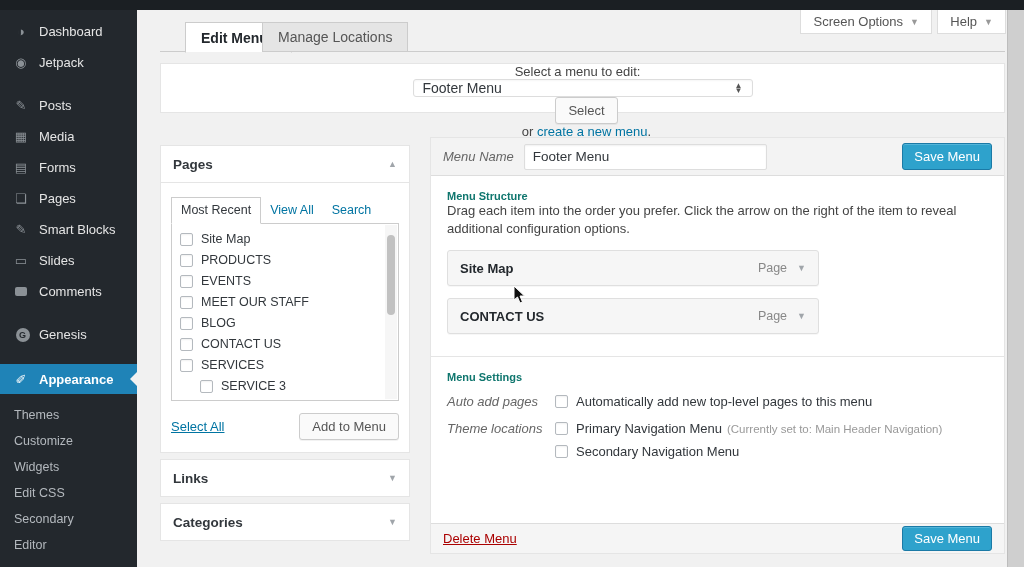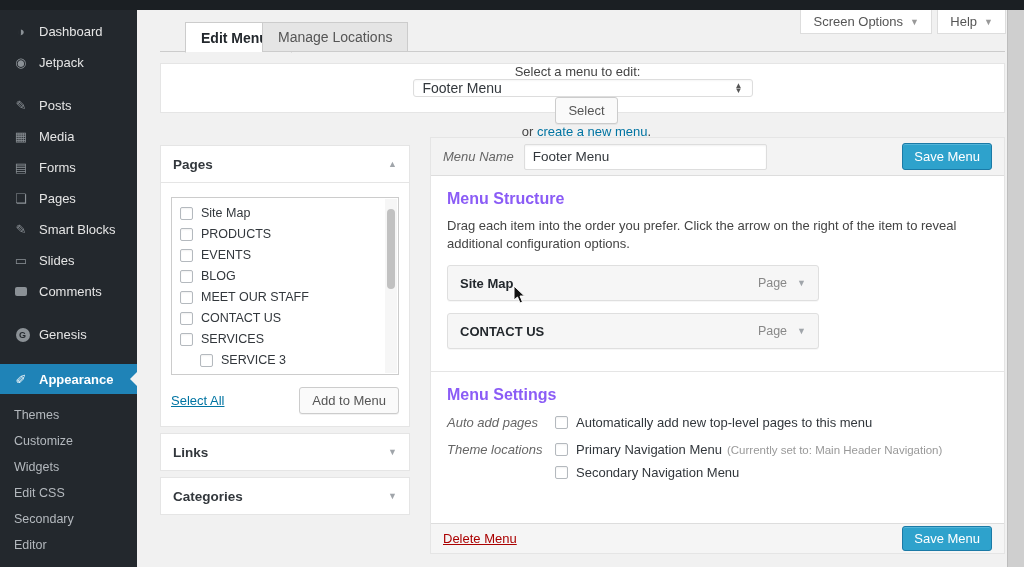--- a/index.html
+++ b/index.html
@@ -81,22 +81,22 @@
   #name-bar { height:38px; background:#f3f3f3; border-bottom:1px solid #ddd; display:flex;
     align-items:center; padding:0 12px; flex:0 0 38px; }
   #name-bar .lbl { font-size:13px; font-style:italic; color:#666; margin-right:10px; }
   #menu-name-input { width:243px; height:26px; border:1px solid #ddd; border-radius:2px; padding:0 8px;
     font-size:13.5px; color:#32373c; font-family:"Liberation Sans", sans-serif;
     box-shadow:inset 0 1px 2px rgba(0,0,0,.06); }
   .btn-primary { background:#2ea2cc; border:1px solid #1b7aa6; border-radius:3px; color:#fff;
     font-size:13px; padding:5px 11px; cursor:pointer; box-shadow:inset 0 1px 0 rgba(120,200,230,.5); }
   #name-bar .btn-primary { margin-left:auto; }
   #editor-body { flex:1; padding:14px 16px 0 16px; position:relative; }
-  .h2 { font-size:16px; font-weight:bold; color:#8b5cf6; }
-  #structure-desc { font-size:13px; color:#444; margin-top:9px; line-height:1.4; width:545px; }
+  .h2 { font-size:11px; font-weight:bold; color:#0f766e; }
+  #structure-desc { font-size:13px; color:#444; line-height:1.4; width:545px; }
   .menu-row { width:372px; height:36px; background:#f6f6f6; border:1px solid #dfdfdf; border-radius:3px;
     display:flex; align-items:center; padding:0 12px; margin-top:12px; cursor:move;
     box-shadow:0 1px 0 rgba(0,0,0,.03); }
   .menu-row .mi-label { font-size:13px; font-weight:bold; color:#23282d; }
   .menu-row .mi-type { margin-left:auto; font-size:12.5px; color:#888;text-align:center; }
   .menu-row .mi-caret { color:#a0a5aa; font-size:9px; margin-left:10px; cursor:pointer; }
   #settings-divider { border-top:1px solid #e5e5e5; margin:22px -16px 0 -16px; }
   #settings { padding-top:14px; }
   .set-row { display:flex; margin-top:11px; font-size:13px; }
   .set-lbl { width:108px; flex:0 0 108px; font-style:italic; color:#666; }
@@ -209,40 +209,45 @@
   </span>
 </div>
 
 <div id="left-col">
   <div class="panel">
     <div class="panel-head">
       <span class="title">Pages</span>
       <span class="tri">▲</span>
     </div>
     <div id="pages-body">
+      <div class="inner-tabs">
+        <span class="inner-tab-active">Most Recent</span>
+        <span class="inner-tab-link">View All</span>
+        <span class="inner-tab-link">Search</span>
+      </div>
       <div id="pages-list">
         <div class="pg-item">
           <span class="cbx"></span>
           <span>Site Map</span>
         </div>
         <div class="pg-item">
           <span class="cbx"></span>
           <span>PRODUCTS</span>
         </div>
         <div class="pg-item">
           <span class="cbx"></span>
           <span>EVENTS</span>
         </div>
         <div class="pg-item">
           <span class="cbx"></span>
+          <span>MEET OUR STAFF</span>
+        </div>
+        <div class="pg-item">
+          <span class="cbx"></span>
           <span>BLOG</span>
-        </div>
-        <div class="pg-item">
-          <span class="cbx"></span>
-          <span>MEET OUR STAFF</span>
         </div>
         <div class="pg-item">
           <span class="cbx"></span>
           <span>CONTACT US</span>
         </div>
         <div class="pg-item">
           <span class="cbx"></span>
           <span>SERVICES</span>
         </div>
         <div class="pg-item indent">

